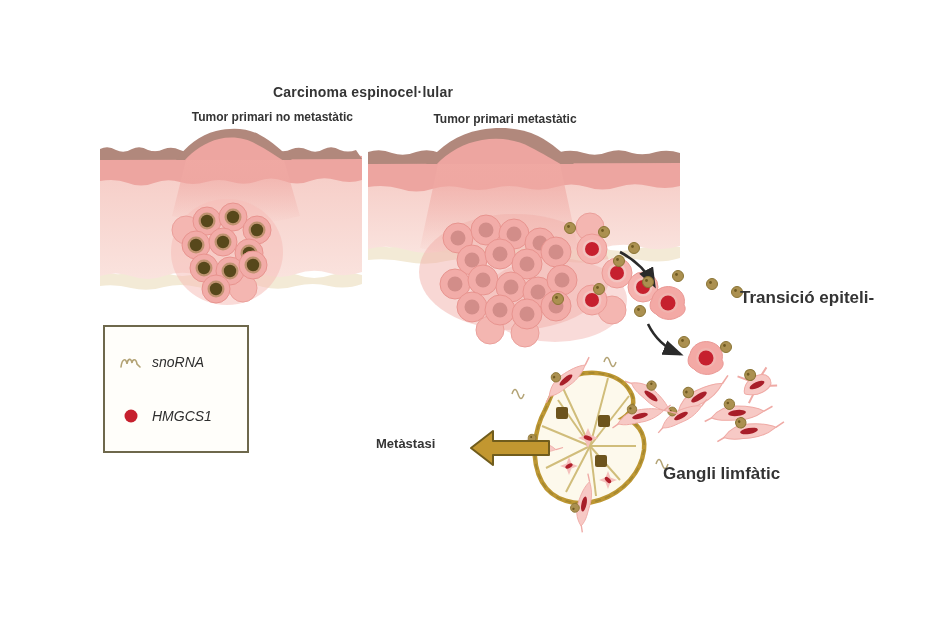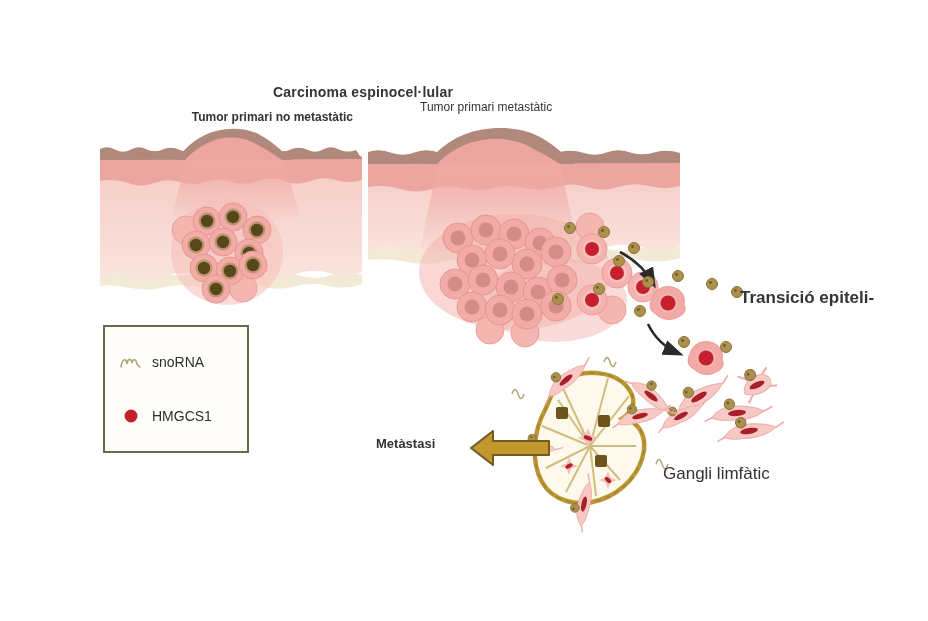--- a/index.html
+++ b/index.html
@@ -3,30 +3,30 @@
 <meta charset="utf-8">
 <style>
   html,body{margin:0;padding:0;background:#ffffff;}
   #stage{
     position:relative;width:928px;height:621px;background:#ffffff;overflow:hidden;
     font-family:"Liberation Sans", sans-serif;color:#333;
   }
   .txt{position:absolute;color:#343434;}
   #title{left:238px;top:84px;width:250px;text-align:center;font-size:14px;font-weight:700;letter-spacing:.2px;}
   #lblLeft{left:143px;top:110px;width:210px;text-align:right;font-size:12px;font-weight:700;}
-  #lblRight{left:420px;top:100px;width:170px;text-align:left;font-size:12px;font-weight:400;}
+  #lblRight{left:420px;top:112px;width:170px;text-align:center;font-size:12px;font-weight:700;}
   #emtLabel{left:740px;top:286px;width:170px;font-size:17px;font-weight:700;line-height:23px;}
   #metaLabel{left:376px;top:436px;font-size:13px;font-weight:600;}
-  #gangliLabel{left:663px;top:464px;font-size:17px;font-weight:400;}
+  #gangliLabel{left:663px;top:464px;font-size:17px;font-weight:700;}
   #legend{
     position:absolute;left:103px;top:325px;width:146px;height:128px;
     border:2px solid #6e684c;background:#fffefa;box-sizing:border-box;
     display:flex;flex-direction:column;justify-content:space-around;padding:8px 10px 8px 14px;
   }
-  .lrow{display:flex;align-items:center;gap:9px;height:24px;}
+  .lrow{display:flex;align-items:center;gap:9px;height:24px;font-style:italic;}
   .lrow .lab{font-size:14px;color:#2e2e2e;}
   .swatch{width:24px;height:18px;display:flex;align-items:center;justify-content:center;flex:0 0 24px;}
   #art{position:absolute;left:0;top:0;}
 </style>
 </head>
 <body>
 
 <div id="stage">
 
   <svg id="art" width="928" height="621" viewBox="0 0 928 621">

